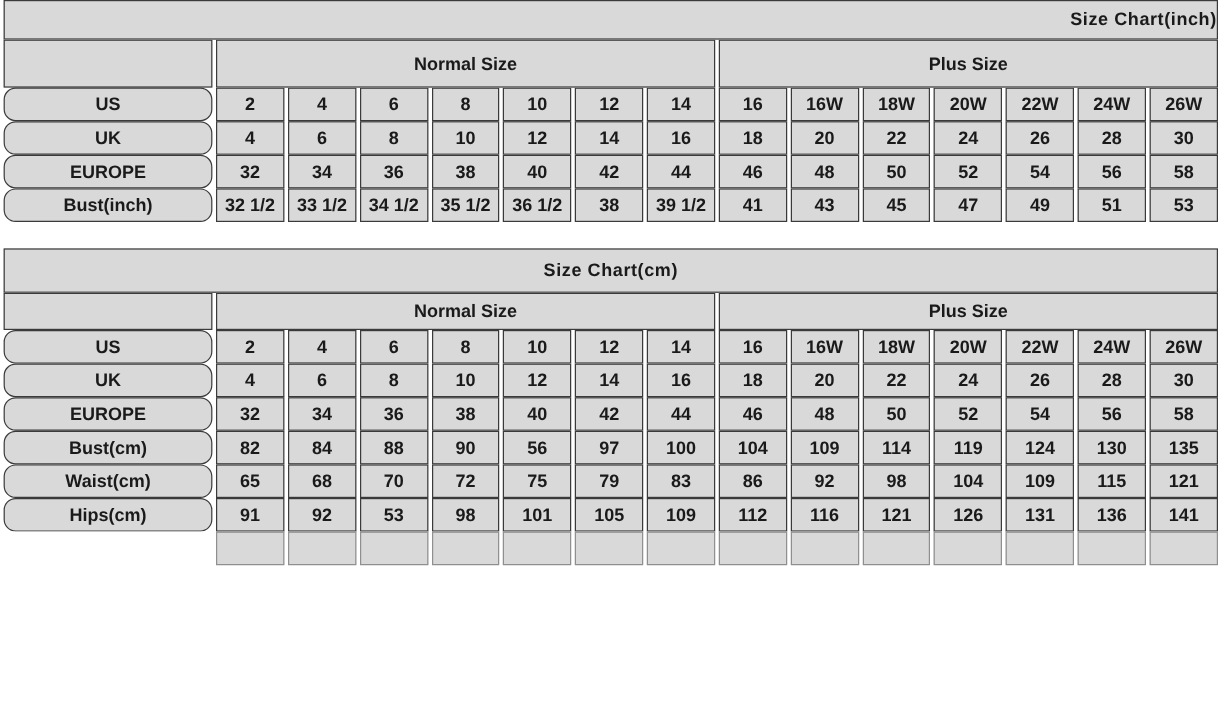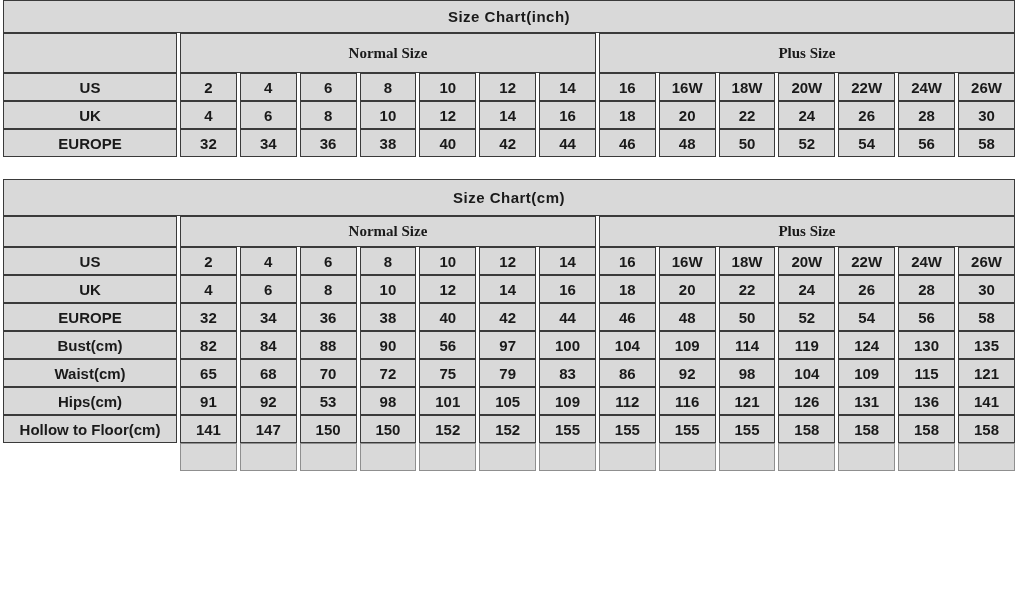--- a/index.html
+++ b/index.html
@@ -39,24 +39,23 @@
   td.title-cell {
     background: var(--label-fill);
     font-size: 27px;
     font-weight: bold;
     letter-spacing: 0.5px;
   }
   td.group-cell, td.corner-cell {
     background: var(--label-fill);
     font-size: 20px;
     font-weight: normal;
-    font-family: Liberation Serif, serif;
-  }
-  td.label-cell { background: var(--label-fill); }
-  .t0 td.title-cell { height: 33px; }
+  }
+  td.label-cell { background: var(--label-fill); border-radius: 10px; }
+  .t0 td.title-cell { height: 33px; text-align: right; }
   .t0 td.group-cell, .t0 td.corner-cell { height: 40px; }
   .t1 td.title-cell { height: 37px; }
   .t1 td.group-cell, .t1 td.corner-cell { height: 31px; }
   td.value-cell, td.label-cell { height: 28px; }
   tr.phantom-row td {
     height: 28px;
     border-color: var(--phantom-border);
   }
   tr.phantom-row td.phantom-label {
     background: var(--label-fill);
@@ -139,20 +138,37 @@
           <td class="value-cell" colspan="1">42</td>
           <td class="value-cell" colspan="1">44</td>
           <td class="value-cell" colspan="1">46</td>
           <td class="value-cell" colspan="1">48</td>
           <td class="value-cell" colspan="1">50</td>
           <td class="value-cell" colspan="1">52</td>
           <td class="value-cell" colspan="1">54</td>
           <td class="value-cell" colspan="1">56</td>
           <td class="value-cell" colspan="1">58</td>
         </tr>
+        <tr>
+          <td class="label-cell" colspan="1">Bust(inch)</td>
+          <td class="value-cell" colspan="1">32 1/2</td>
+          <td class="value-cell" colspan="1">33 1/2</td>
+          <td class="value-cell" colspan="1">34 1/2</td>
+          <td class="value-cell" colspan="1">35 1/2</td>
+          <td class="value-cell" colspan="1">36 1/2</td>
+          <td class="value-cell" colspan="1">38</td>
+          <td class="value-cell" colspan="1">39 1/2</td>
+          <td class="value-cell" colspan="1">41</td>
+          <td class="value-cell" colspan="1">43</td>
+          <td class="value-cell" colspan="1">45</td>
+          <td class="value-cell" colspan="1">47</td>
+          <td class="value-cell" colspan="1">49</td>
+          <td class="value-cell" colspan="1">51</td>
+          <td class="value-cell" colspan="1">53</td>
+        </tr>
       </tbody>
   </table>
 
   <div class="table-gap"></div>
 
   <table class="size-table t1">
     <colgroup>
       <col style="width:174px">
       <col>
         <col>
@@ -273,37 +289,20 @@
           <td class="value-cell" colspan="1">105</td>
           <td class="value-cell" colspan="1">109</td>
           <td class="value-cell" colspan="1">112</td>
           <td class="value-cell" colspan="1">116</td>
           <td class="value-cell" colspan="1">121</td>
           <td class="value-cell" colspan="1">126</td>
           <td class="value-cell" colspan="1">131</td>
           <td class="value-cell" colspan="1">136</td>
           <td class="value-cell" colspan="1">141</td>
         </tr>
-        <tr>
-          <td class="label-cell" colspan="1">Hollow to Floor(cm)</td>
-          <td class="value-cell" colspan="1">141</td>
-          <td class="value-cell" colspan="1">147</td>
-          <td class="value-cell" colspan="1">150</td>
-          <td class="value-cell" colspan="1">150</td>
-          <td class="value-cell" colspan="1">152</td>
-          <td class="value-cell" colspan="1">152</td>
-          <td class="value-cell" colspan="1">155</td>
-          <td class="value-cell" colspan="1">155</td>
-          <td class="value-cell" colspan="1">155</td>
-          <td class="value-cell" colspan="1">155</td>
-          <td class="value-cell" colspan="1">158</td>
-          <td class="value-cell" colspan="1">158</td>
-          <td class="value-cell" colspan="1">158</td>
-          <td class="value-cell" colspan="1">158</td>
-        </tr>
         <tr class="phantom-row">
           <td class="phantom-label" colspan="1"></td>
           <td colspan="1"></td>
           <td colspan="1"></td>
           <td colspan="1"></td>
           <td colspan="1"></td>
           <td colspan="1"></td>
           <td colspan="1"></td>
           <td colspan="1"></td>
           <td colspan="1"></td>

